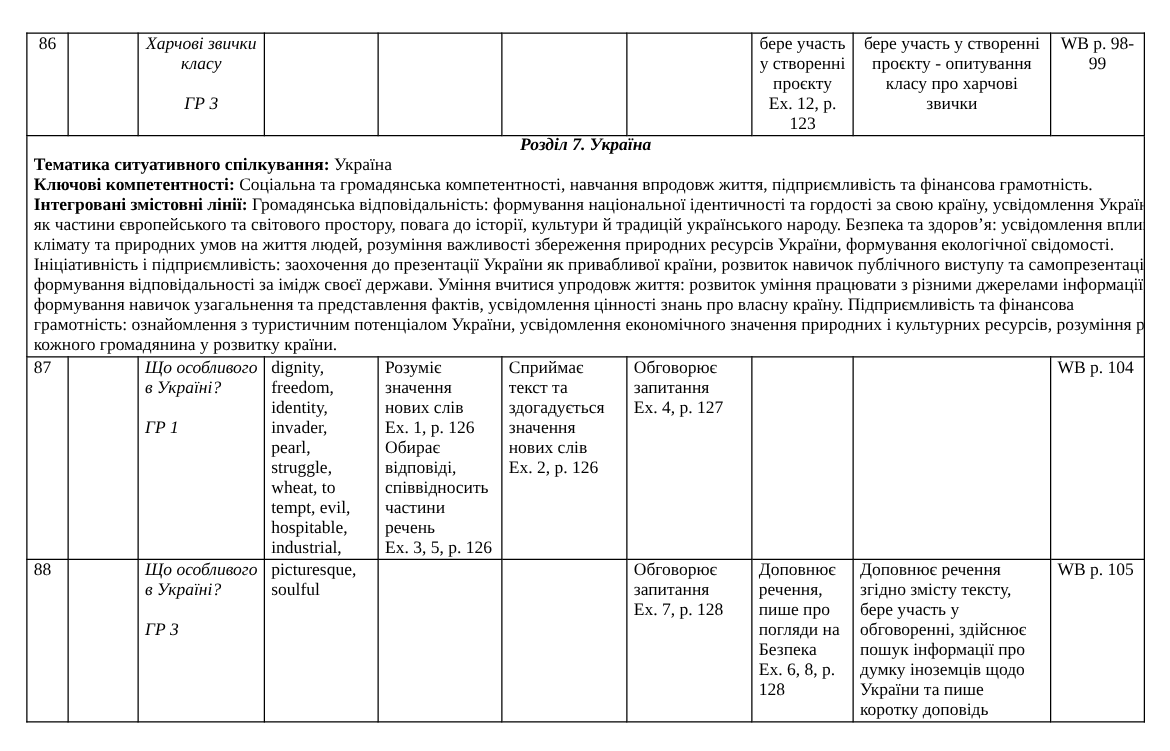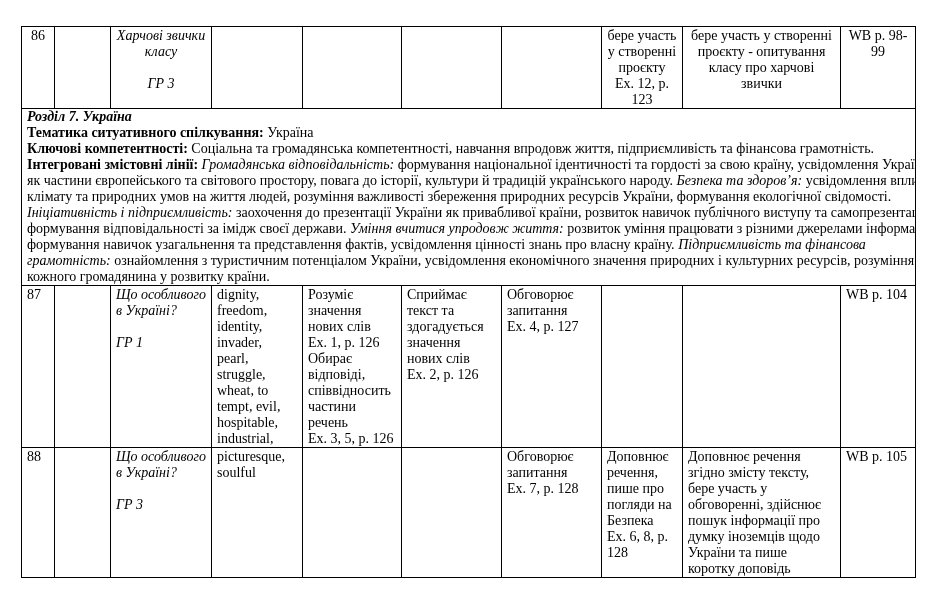--- a/index.html
+++ b/index.html
@@ -1,25 +1,25 @@
 <!DOCTYPE html>
 <html><head>
 <meta charset="utf-8">
 <style>
   html, body { margin:0; padding:0; background:#ffffff; }
   body { width:936px; height:601px; position:relative; overflow:hidden;
          font-family:"Liberation Serif", "DejaVu Serif", serif; color:#000; }
   .tbl { position:absolute; left:21px; top:26px; width:894px; border-collapse:collapse; table-layout:fixed; }
   .tbl td { border:1px solid #000; vertical-align:top; padding:1px 5px 0 5px; font-size:14px; line-height:16px; overflow:hidden; }
   .bi { font-weight:normal; font-style:italic; }
-  .i { font-style:italic; }
+  .i { }
   .b { font-weight:bold;margin-top:40px; }
   .gap { display:block; height:16px; }
   .section-cell { padding:0 0 0 5px !important; white-space:nowrap; overflow:hidden; }
-  .section-title { text-align:left; font-weight:bold; font-style:italic; display:block; padding-right:5px; }
+  .section-title { text-align:center; font-weight:bold; font-style:italic; display:block; padding-right:5px; }
   .line { display:block; white-space:nowrap; }
   .r86 td { height:78px;text-align:center; }
   .r87 td { height:158px; }
   .r88 td { height:128px; }
   .sec td { height:176px; }
 </style>
 </head>
 <body>
 
 <table class="tbl">

